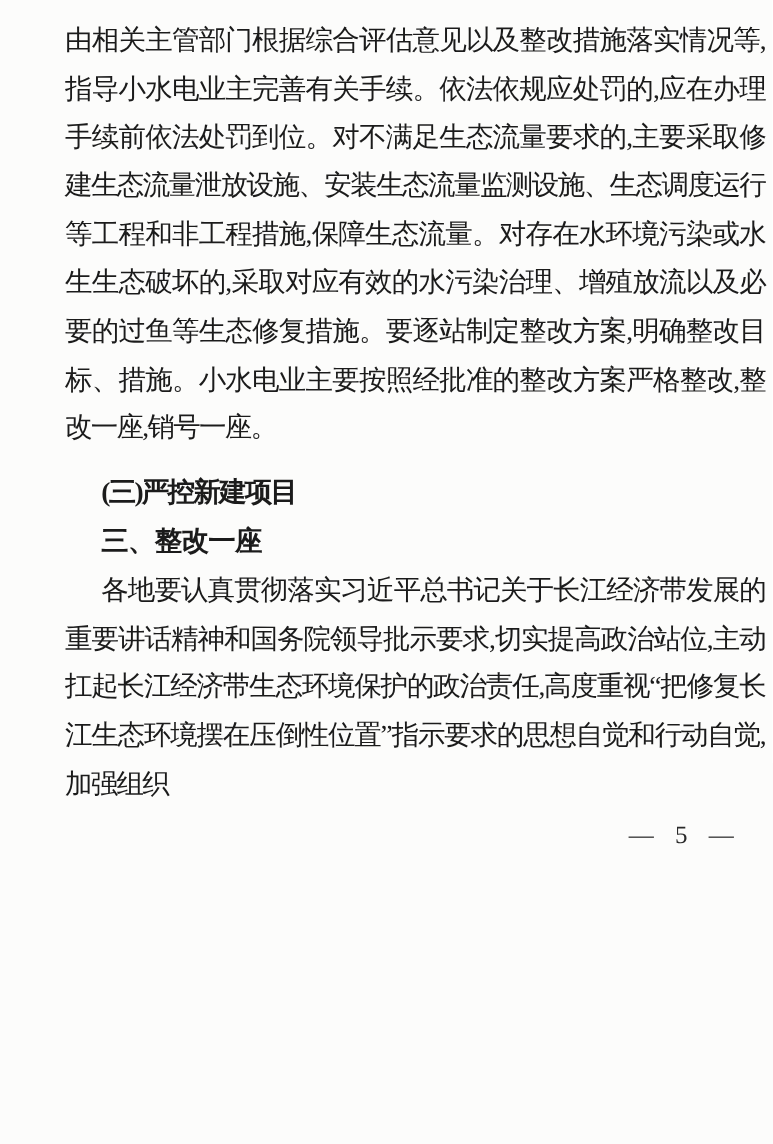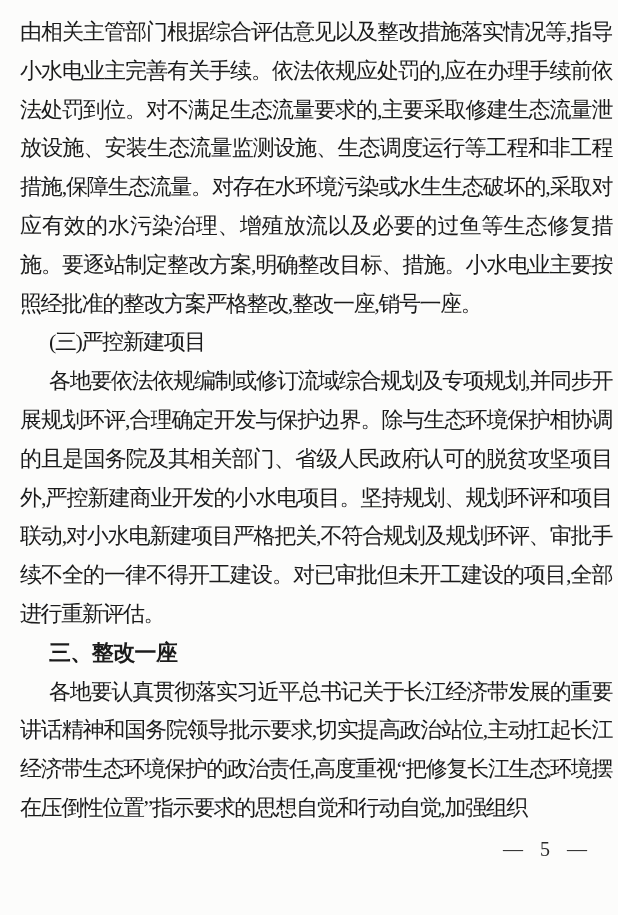--- a/index.html
+++ b/index.html
@@ -7,21 +7,21 @@
     padding: 0;
     background: #ffffff;
   }
   .page {
     position: relative;
     width: 618px;
     height: 915px;
     box-sizing: border-box;
     background: #fcfcfb;
     color: #1b1b1b;
-    padding: 13px 6px 0 20px;
+    padding: 13px 6px 0 52px;
     overflow: hidden;
     font-family: "Liberation Serif", "DejaVu Serif", serif;
   }
   .content p {
     margin: 0;
     font-size: 22px;
     line-height: 38.8px;
     letter-spacing: -1.4px;
     text-align: justify;
     text-justify: inter-character;
@@ -31,21 +31,22 @@
   p.para-continuation {
     text-indent: 0;
   }
   
   p.para-body {
     text-indent: 29px;
   }
   
   p.para-subheading {
     text-indent: 29px;
-    font-weight: 400;
+    font-weight: 700;
+    margin-top: 13px;
   }
   
   p.para-section {
     text-indent: 29px;
     font-weight: 700;
     font-family: "Liberation Sans", "DejaVu Sans", sans-serif;
     letter-spacing: -0.6px;
   }
   .footer {
     margin-top: 8px;
@@ -58,18 +59,17 @@
     line-height: 26px;
   }
 </style>
 </head>
 <body>
 
 <div class="page">
   <div class="content">
     <p class="para-continuation">由相关主管部门根据综合评估意见以及整改措施落实情况等,指导小水电业主完善有关手续。依法依规应处罚的,应在办理手续前依法处罚到位。对不满足生态流量要求的,主要采取修建生态流量泄放设施、安装生态流量监测设施、生态调度运行等工程和非工程措施,保障生态流量。对存在水环境污染或水生生态破坏的,采取对应有效的水污染治理、增殖放流以及必要的过鱼等生态修复措施。要逐站制定整改方案,明确整改目标、措施。小水电业主要按照经批准的整改方案严格整改,整改一座,销号一座。</p>
     <p class="para-subheading">(三)严控新建项目</p>
-    <p class="para-body">各地要依法依规编制或修订流域综合规划及专项规划,并同步开展规划环评,合理确定开发与保护边界。除与生态环境保护相协调的且是国务院及其相关部门、省级人民政府认可的脱贫攻坚项目外,严控新建商业开发的小水电项目。坚持规划、规划环评和项目联动,对小水电新建项目严格把关,不符合规划及规划环评、审批手续不全的一律不得开工建设。对已审批但未开工建设的项目,全部进行重新评估。</p>
     <p class="para-section">三、整改一座</p>
     <p class="para-body">各地要认真贯彻落实习近平总书记关于长江经济带发展的重要讲话精神和国务院领导批示要求,切实提高政治站位,主动扛起长江经济带生态环境保护的政治责任,高度重视“把修复长江生态环境摆在压倒性位置”指示要求的思想自觉和行动自觉,加强组织</p>
   </div>
   <div class="footer">— 5 —</div>
 </div>
 
 </body></html>

